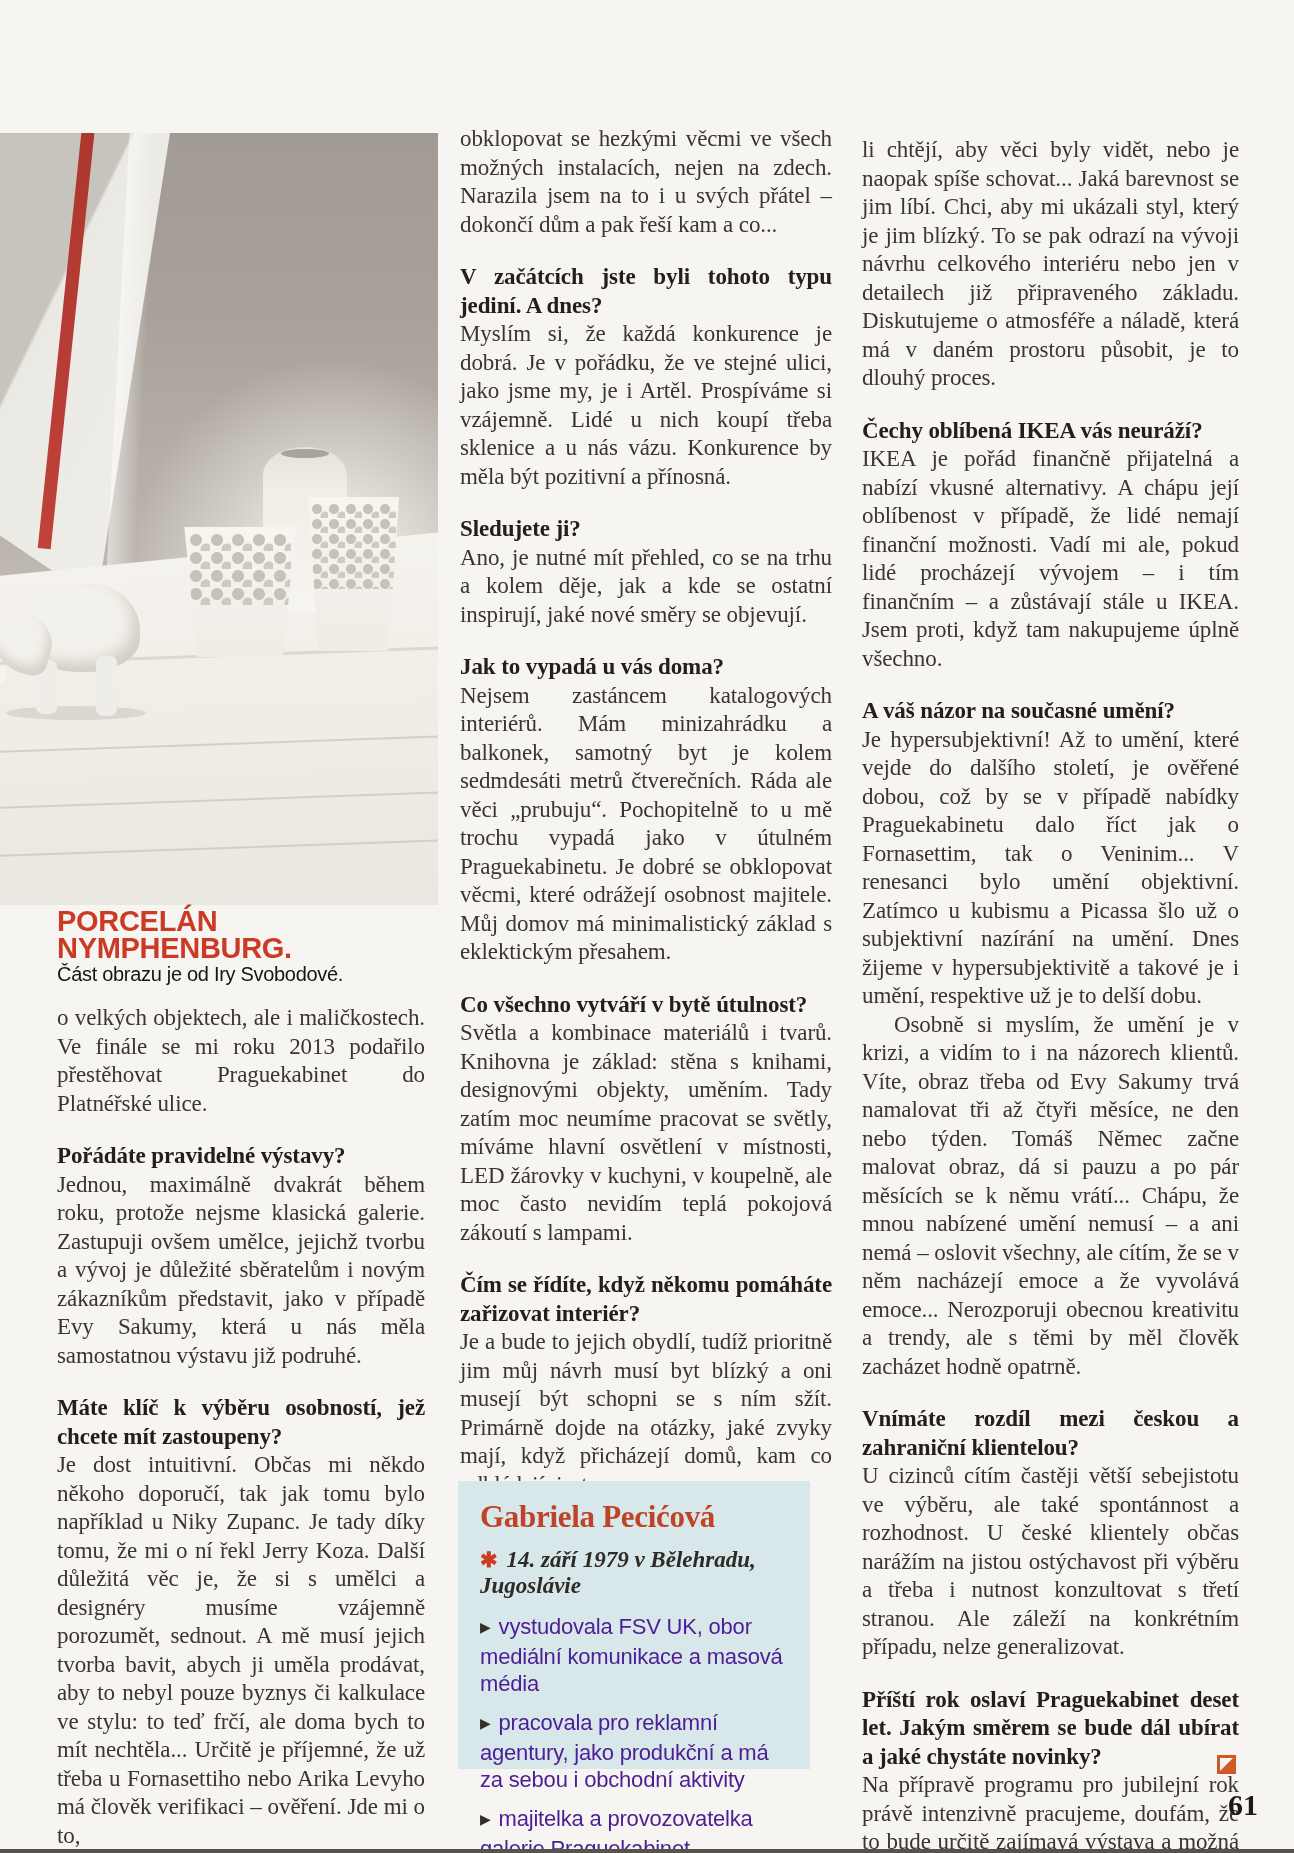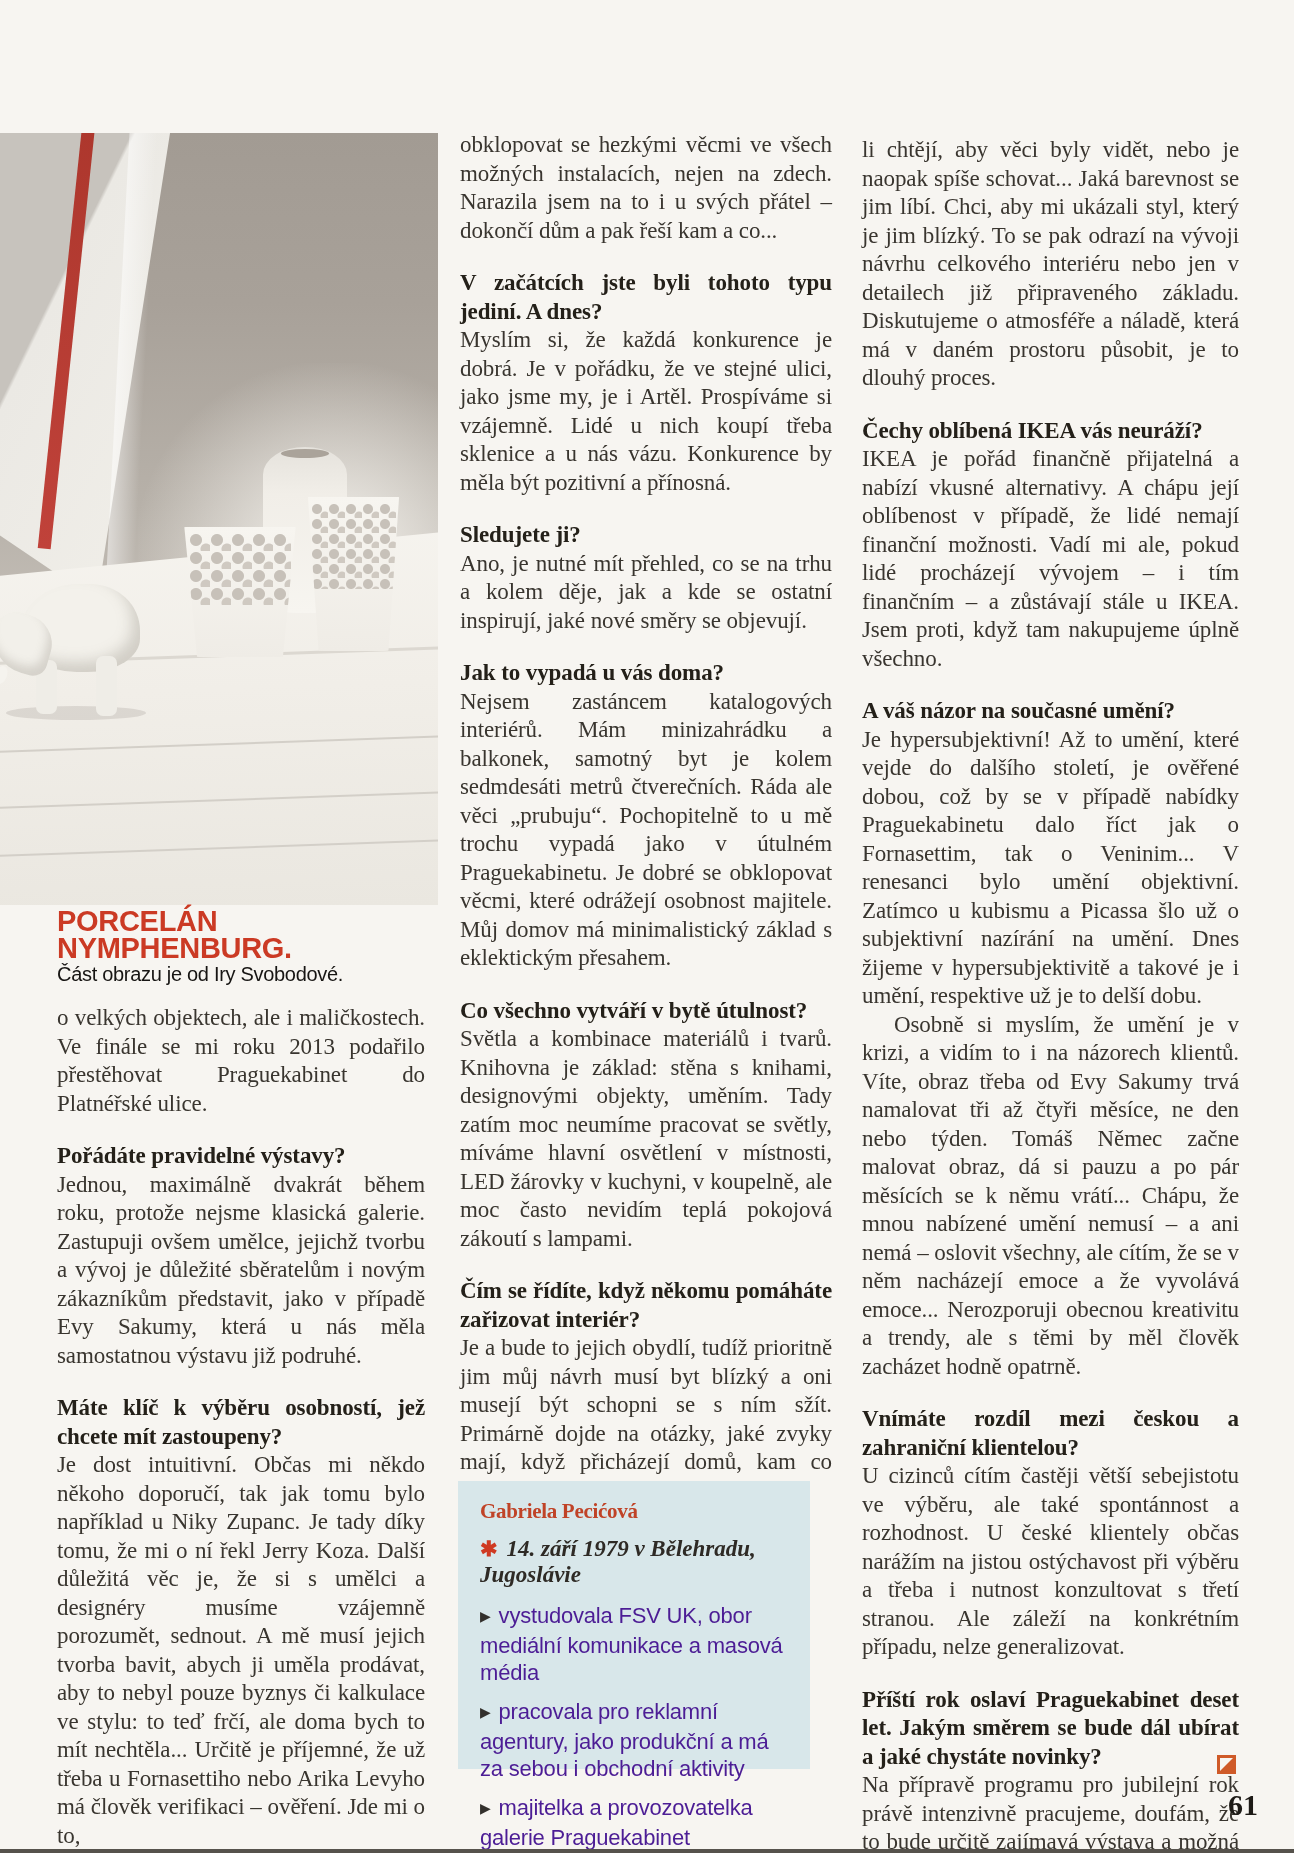--- a/index.html
+++ b/index.html
@@ -56,29 +56,29 @@
     background:rgba(120,113,104,.18);}
   
   .caption{position:absolute;left:57px;top:908px;width:390px;
     font-family:"Liberation Sans","DejaVu Sans",sans-serif;}
   .caption-title{font-weight:bold;font-size:29px;letter-spacing:-.3px;color:#cb3a24;line-height:27px;}
   .caption-sub{font-weight:normal;font-size:20px;letter-spacing:-.3px;color:#171513;line-height:25px;}
   
   .col{position:absolute;text-align:justify;color:#39352f;font-size:23px;line-height:28.5px;
     letter-spacing:-.1px;}
   .col-left{left:57px;top:1004px;width:368px;}
-  .col-mid{left:460px;top:131px;width:372px;}
+  .col-mid{left:460px;top:125px;width:372px;}
   .col-right{left:862px;top:136px;width:377px;}
   .col p{margin:0;}
   .col p.q{font-weight:bold;color:#242019;margin-top:24px;}
   .col p.indent{text-indent:32px;}
   
   .infobox{position:absolute;left:458px;top:1481px;width:352px;height:288px;background:#d8e7ea;
     box-sizing:border-box;padding:18px 22px 0 22px;}
-  .infobox-heading{margin:0 0 12px 0;font-weight:bold;font-size:21px;color:#c04327;letter-spacing:-.3px;}
+  .infobox-heading{margin:0 0 12px 0;font-weight:bold;font-size:31px;color:#c04327;letter-spacing:-.3px;}
   .infobox-birth{margin:0 0 14px 0;font-style:italic;font-size:23px;color:#2e2a25;font-weight:bold;}
   .ico-asterisk{font-style:normal;color:#cf3a22;font-size:21px;margin-right:9px;}
   .ico-asterisk:before{content:"✱";}
   .bullet{font-family:"Liberation Sans","DejaVu Sans",sans-serif;font-size:22px;line-height:27px;
     color:#4c1d95;margin:0 0 12px 0;letter-spacing:-.2px;}
   .ico-bullet{font-size:14px;margin-right:8px;color:#33302c;position:relative;top:-2px;}
   .ico-bullet:before{content:"▶";}
   
   .end-marker{position:absolute;left:1217px;top:1755px;width:19px;height:19px;background:#cf5a28;}
   .end-marker .tri{position:absolute;left:3px;top:3px;width:13px;height:13px;background:#f7f5f1;

